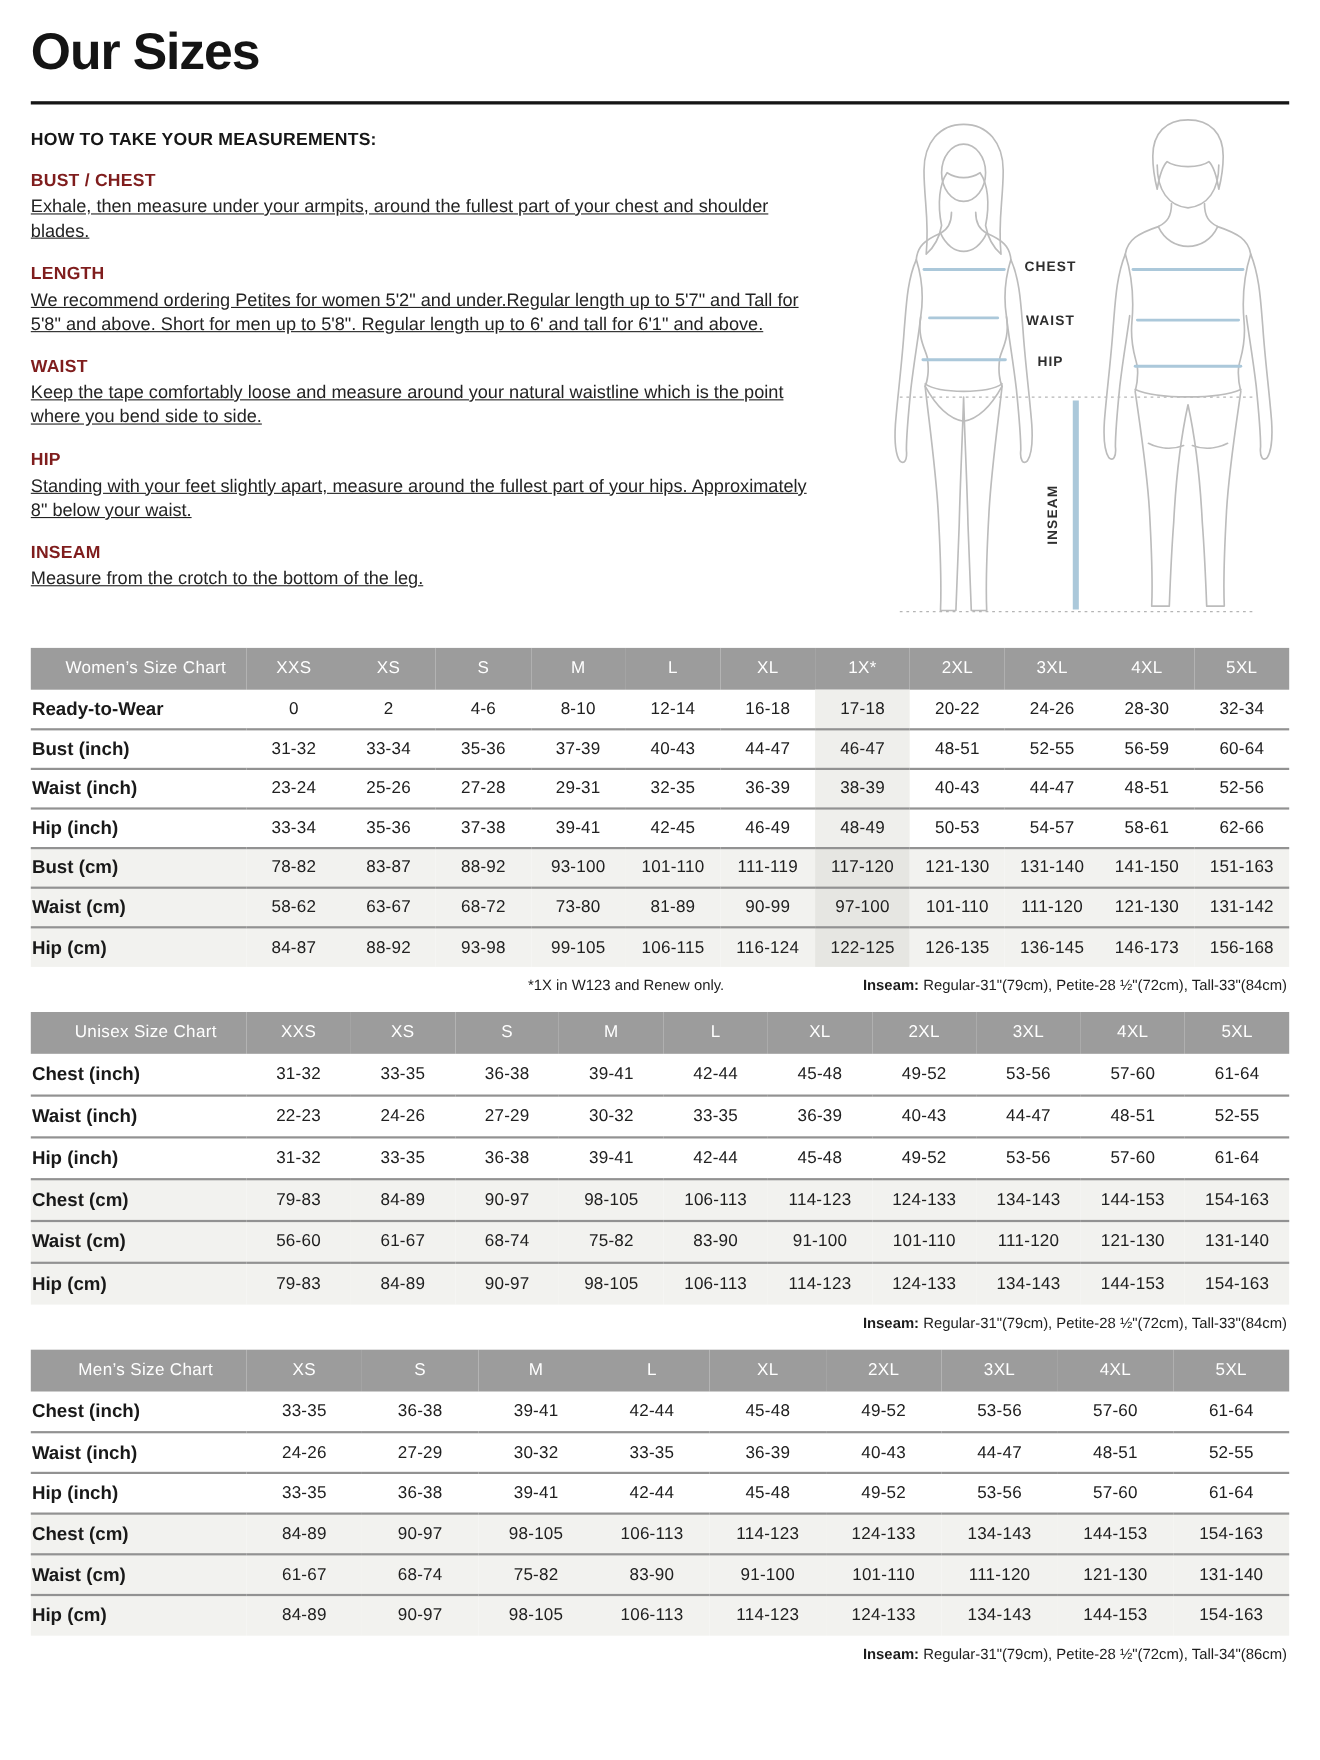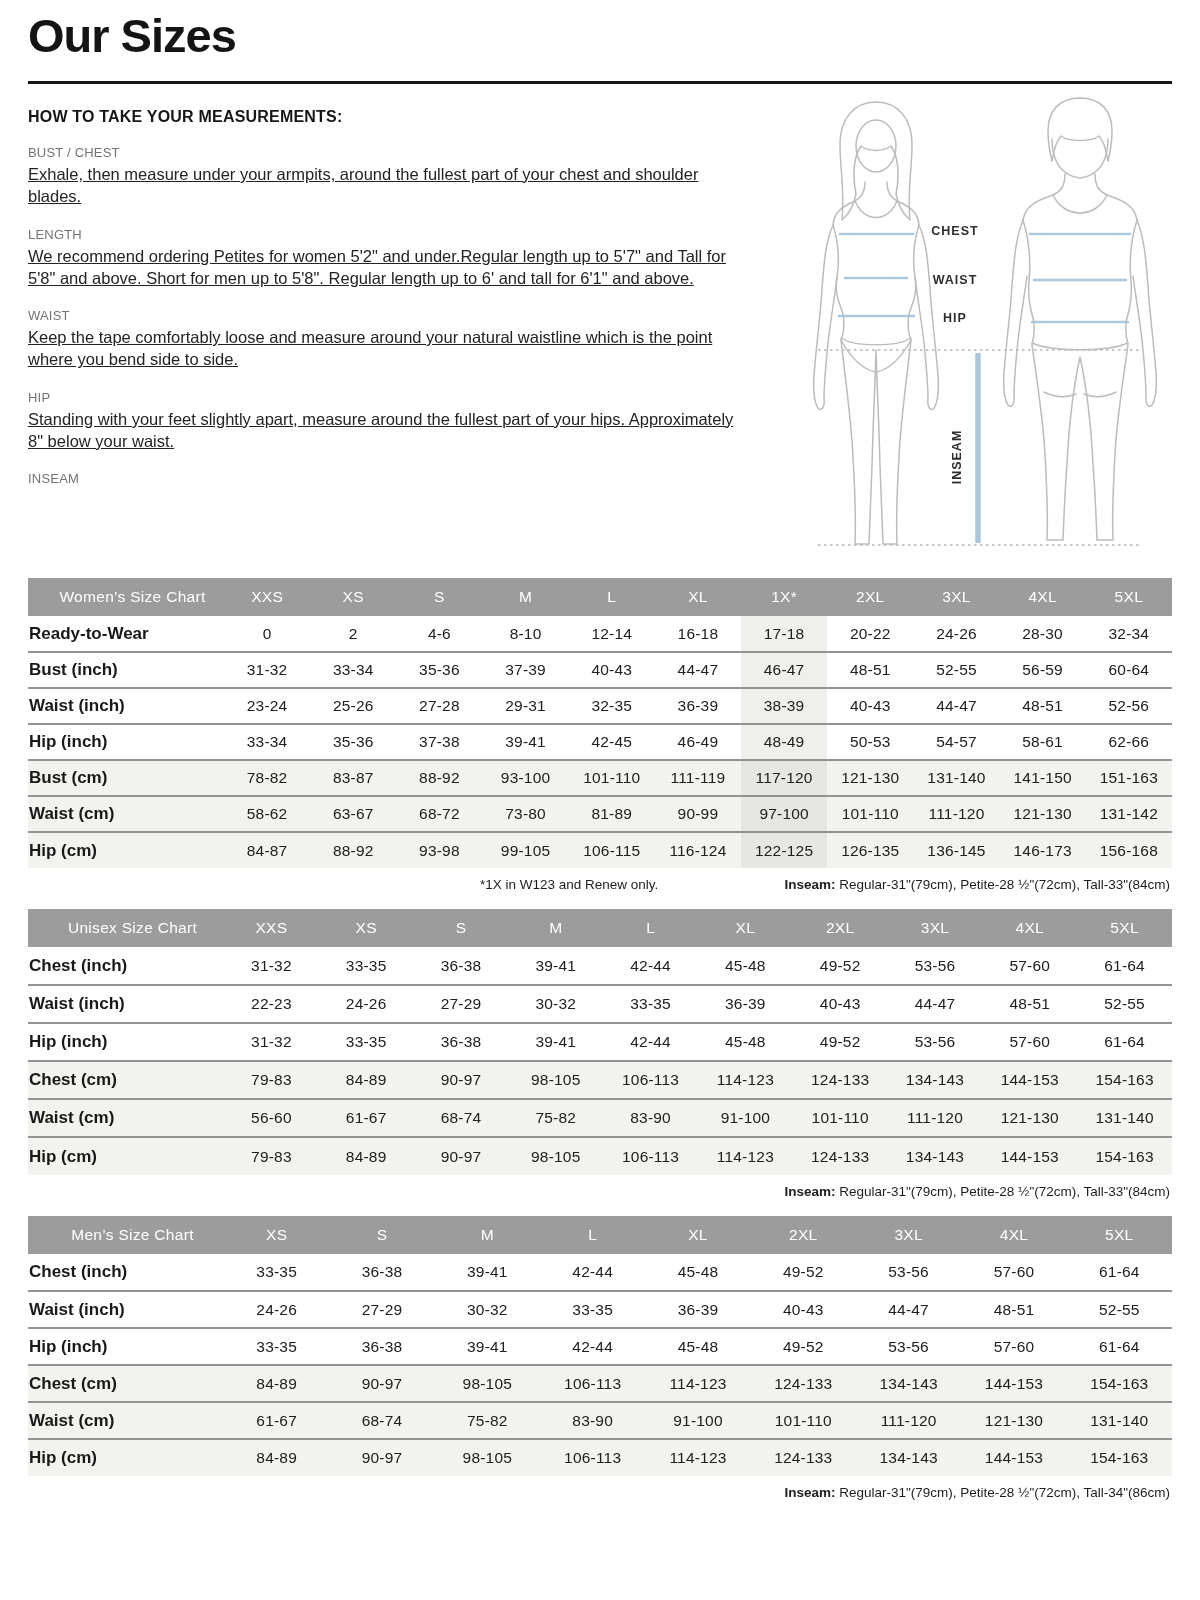--- a/index.html
+++ b/index.html
@@ -9,33 +9,33 @@
     --hl-col-shaded:#e6e6e2;
     --accent-blue:#abc8da;
     --sil-gray:#bcbcbc;
   }
   *{box-sizing:border-box;}
   html,body{margin:0;padding:0;}
   body{
     width:1200px;height:1600px;overflow:hidden;background:#ffffff;
     font-family:"Liberation Sans",sans-serif;color:#1e1e1e;
   }
-  .page{padding:4px 28px 10px;}
+  .page{padding:15px 28px 10px;}
   h1{
     font-size:47px;font-weight:bold;letter-spacing:-1px;
     color:#141414;margin:4px 0 18px 0;
   }
   .title-rule{border-top:3px solid #161616;margin:0 0 24px 0;}
   .top-section{display:flex;align-items:flex-start;gap:44px;}
   .instructions{width:745px;}
   .instructions h2{
     font-size:16px;font-weight:bold;letter-spacing:.2px;margin:0 0 0 0;color:#161616;
   }
   .howto-section h3{
-    font-size:13px;font-weight:normal;letter-spacing:.2px;margin:19px 0 3px 0;color:#737373;
+    font-size:16px;font-weight:bold;letter-spacing:.2px;margin:19px 0 3px 0;color:#7f1d1d;
   }
   .howto-section p{
     font-size:16.5px;line-height:1.35;margin:0;max-width:738px;color:#232323;text-decoration:underline;
   }
   .figures{margin-left:auto;flex-shrink:0;margin-top:-14px;}
   .figures svg{display:block;}
   .figures text{
     font-family:"Liberation Sans",sans-serif;font-weight:bold;
     font-size:12.5px;fill:#2e2e2e;letter-spacing:1px;
   }
@@ -93,20 +93,21 @@
           <div class="howto-section">
             <h3>WAIST</h3>
             <p>Keep the tape comfortably loose and measure around your natural waistline which is the point where you bend side to side.</p>
           </div>
           <div class="howto-section">
             <h3>HIP</h3>
             <p>Standing with your feet slightly apart, measure around the fullest part of your hips. Approximately 8" below your waist.</p>
           </div>
           <div class="howto-section">
             <h3>INSEAM</h3>
+            <p>Measure from the crotch to the bottom of the leg.</p>
           </div>
         </div>
     </div>
 
     <div class="figures">
       <svg width="382" height="460" viewBox="0 0 382 460">
 
         <path d="M28,256 L352,256" stroke="#b5b5b5" stroke-width="1.3" stroke-dasharray="2.5,3.5" fill="none"></path>
         <path d="M28,451 L352,451" stroke="#b5b5b5" stroke-width="1.3" stroke-dasharray="2.5,3.5" fill="none"></path>
 

